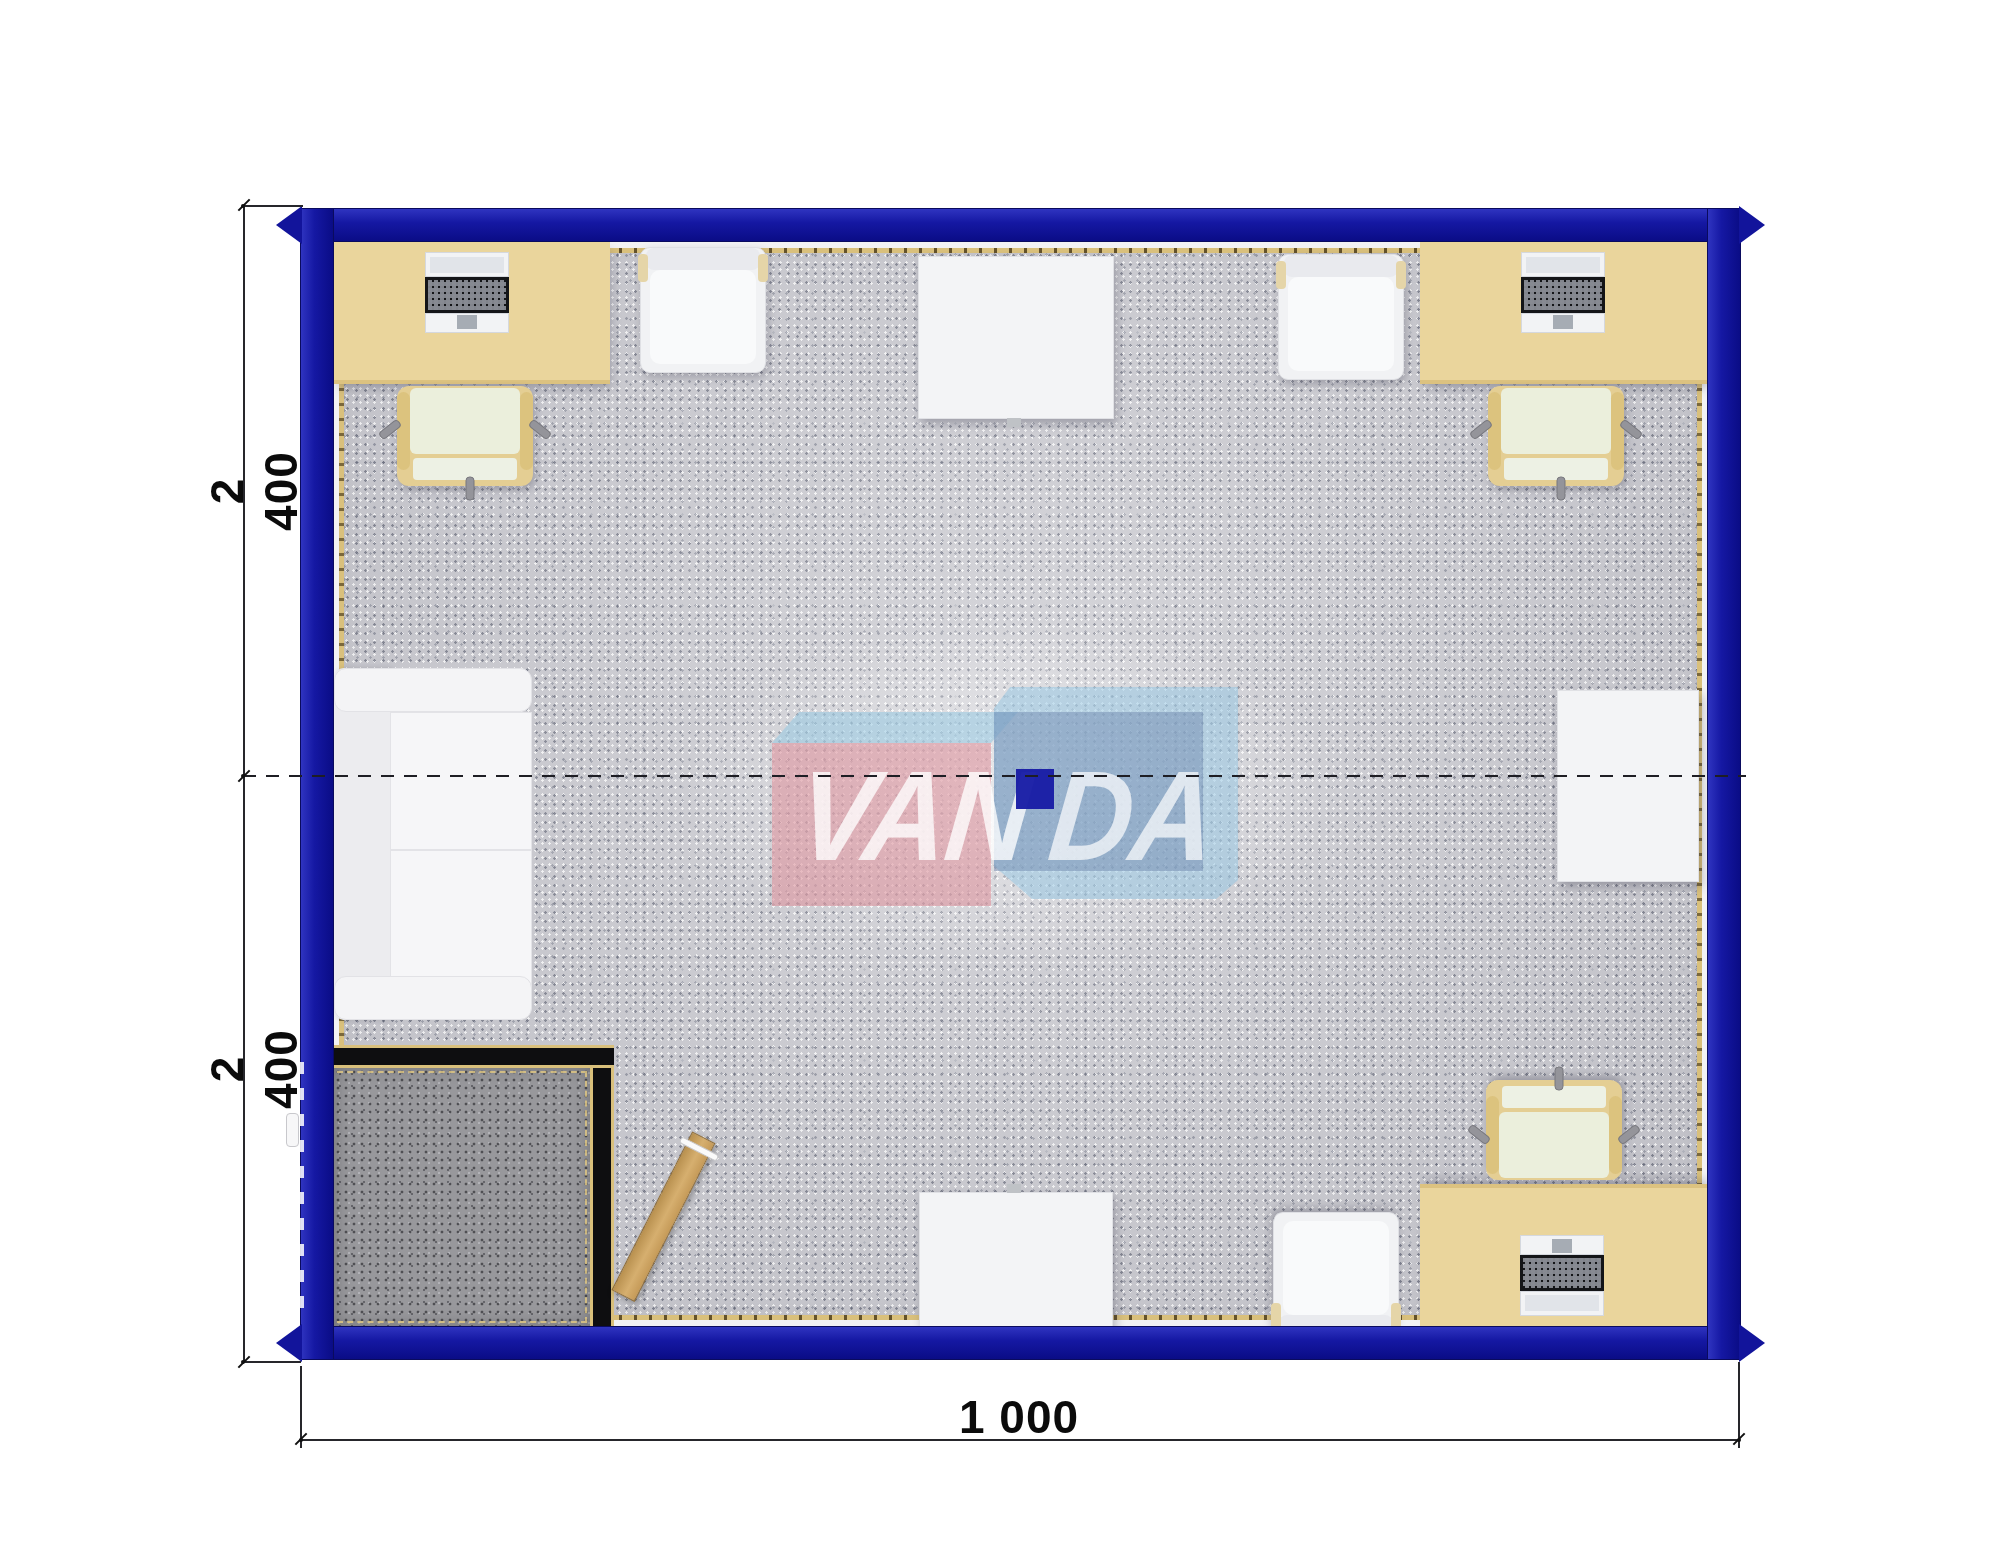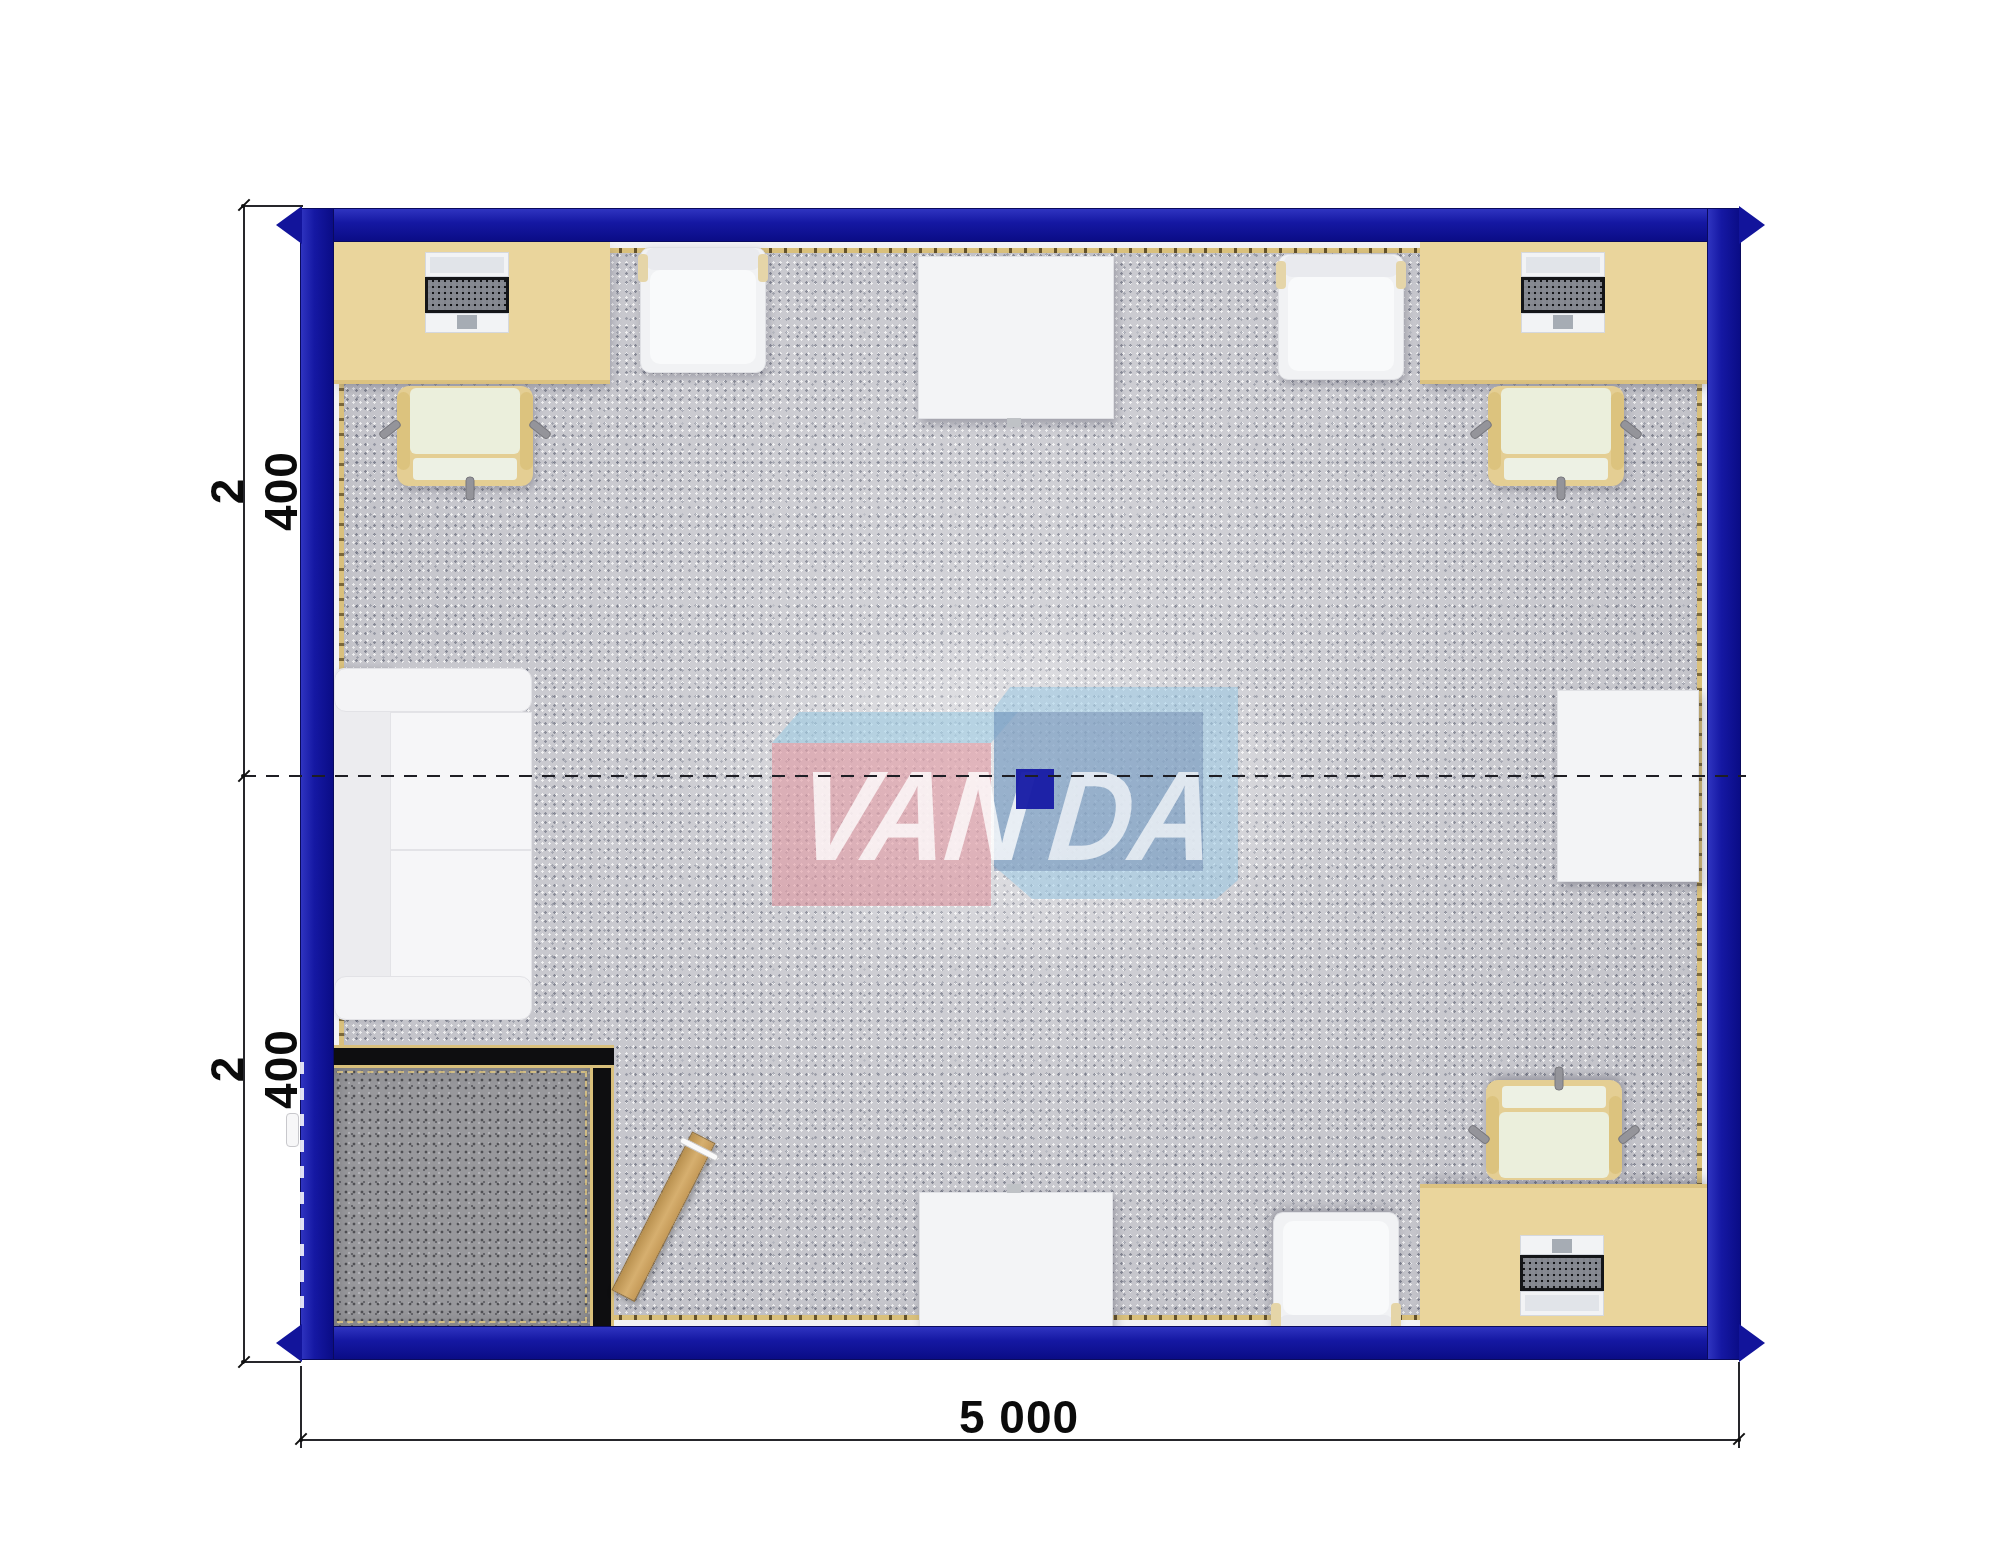--- a/index.html
+++ b/index.html
@@ -270,15 +270,15 @@
   <div class="dim-label rot" style="left:162px;top:469px;width:120px;height:44px;">2 400</div>
   <div class="dim-label rot" style="left:162px;top:1047px;width:120px;height:44px;">2 400</div>
 
   <div class="dimline" style="left:300px;top:1439px;width:1439px;height:2px;"></div>
   <div class="dimline" style="left:300px;top:1366px;width:2px;height:82px;"></div>
   <div class="dimline" style="left:1738px;top:1362px;width:2px;height:86px;"></div>
   <div class="slash" style="left:293px;top:1438px;"></div>
   <div class="slash" style="left:1731px;top:1438px;"></div>
   <div class="tick" style="left:299px;top:1438px;"></div>
   <div class="tick" style="left:1737px;top:1438px;"></div>
-  <div class="dim-label" style="left:919px;top:1390px;width:200px;height:46px;">5 000</div>
+  <div class="dim-label" style="left:919px;top:1390px;width:200px;height:46px;">1 000</div>
 
 </div>
 
 </body></html>

